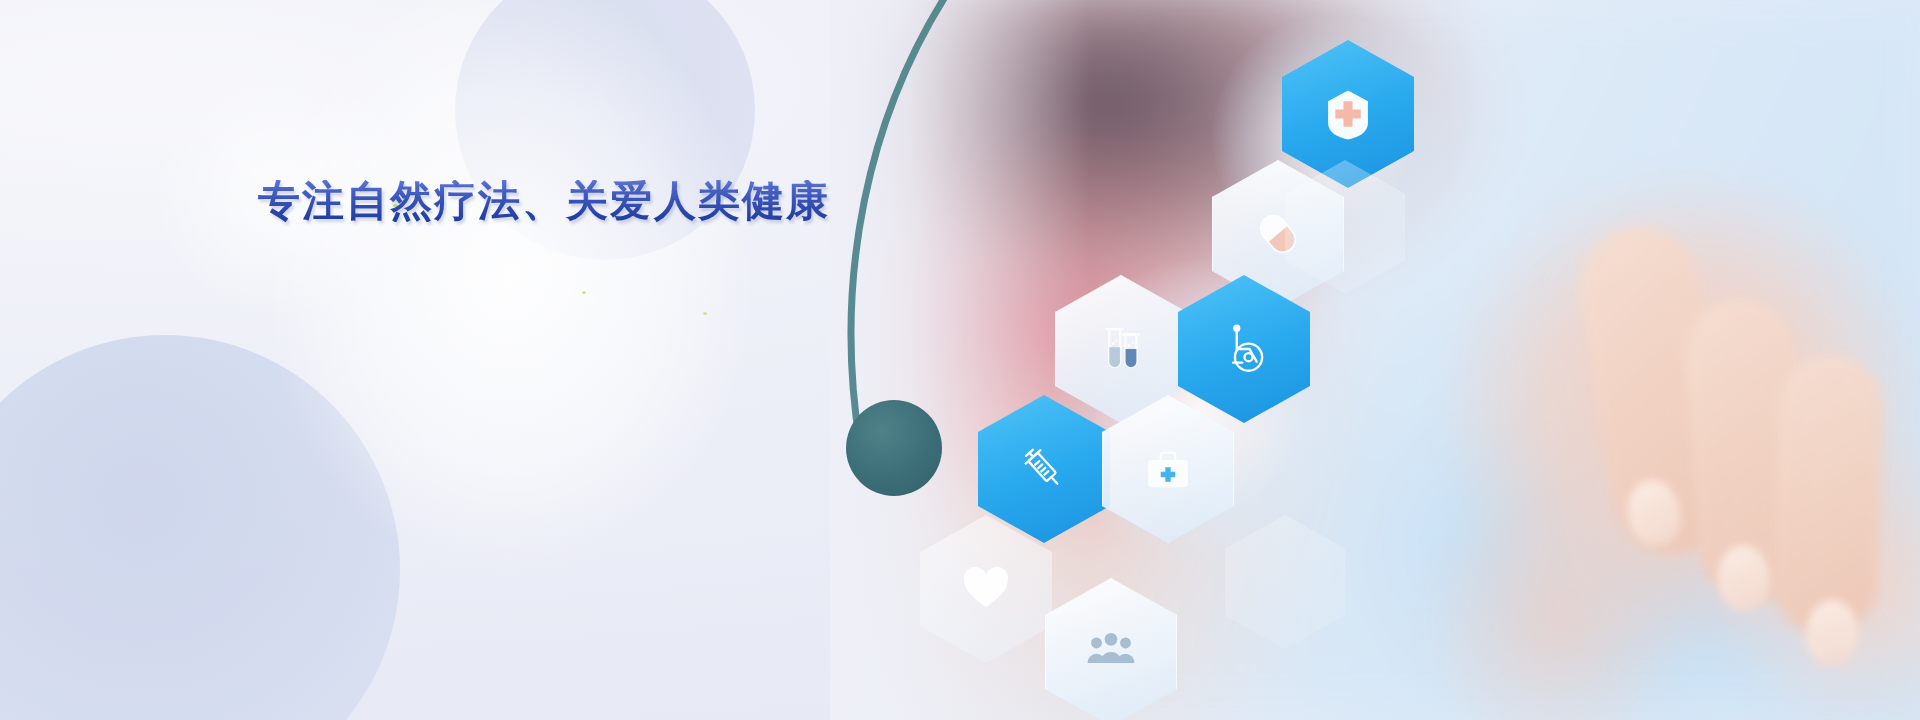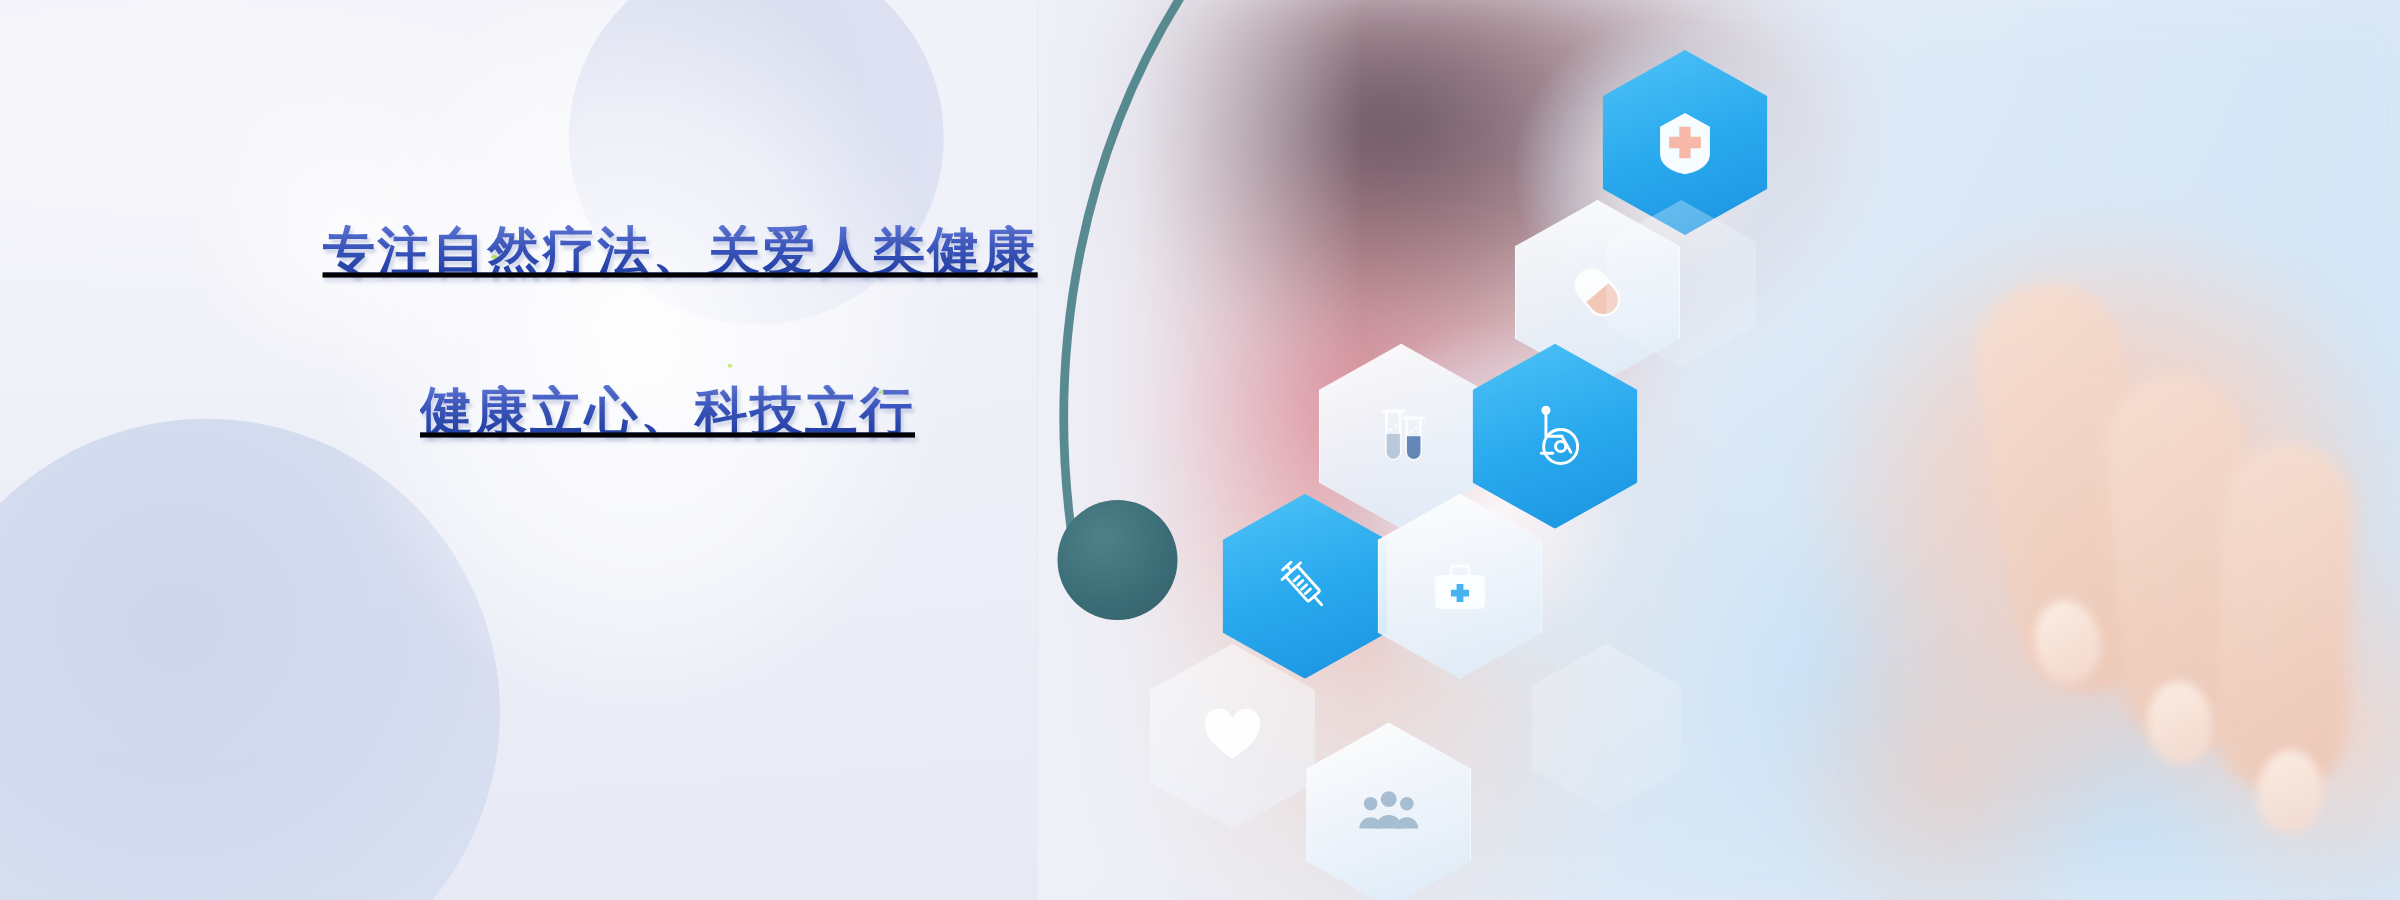--- a/index.html
+++ b/index.html
@@ -35,21 +35,21 @@
     position:absolute;left:250px;top:-60px;width:620px;height:840px;
     background:radial-gradient(55% 50% at 42% 40%, rgba(255,255,255,.92) 0%, rgba(255,255,255,.5) 45%, rgba(255,255,255,0) 72%);
     pointer-events:none;
   }
   .spark{position:absolute;width:5px;height:3px;border-radius:50%;background:#b9e24a;opacity:.9;}
   .spark.s1{left:393px;top:204px;}
   .spark.s2{left:582px;top:291px;width:4px;height:3px;opacity:.7;}
   .spark.s3{left:703px;top:312px;width:4px;height:3px;background:#a8d84a;opacity:.55;}
 
   
-  .copy{position:absolute;left:258px;top:180px;width:620px;text-decoration:underline;}
+  .copy{position:absolute;left:258px;top:180px;width:620px;}
   .headline{
     font-family:"DejaVu Sans","Liberation Sans",sans-serif;
     font-weight:bold;
     font-size:42px;
     letter-spacing:2px;
     line-height:1;
     color:#2f49a8;
     background:linear-gradient(180deg,#5e76d6 0%,#3a55be 45%,#1c3aa0 100%);
     -webkit-background-clip:text;background-clip:text;
     -webkit-text-fill-color:transparent;
@@ -252,16 +252,15 @@
         </g>
       </svg>
     </div>
 
     <div class="hex ghost" style="left:355px;top:140px;width:120px;height:134px;opacity:.55;"></div>
     <div class="hex ghost" style="left:295px;top:495px;width:120px;height:134px;opacity:.45;"></div>
   </div>
 
   <div class="copy">
     <div class="headline l1">专注自然疗法、关爱人类健康</div>
-    <div class="headline l2">健康立心、科技立行</div>
   </div>
 
 </div>
 
 </body></html>

